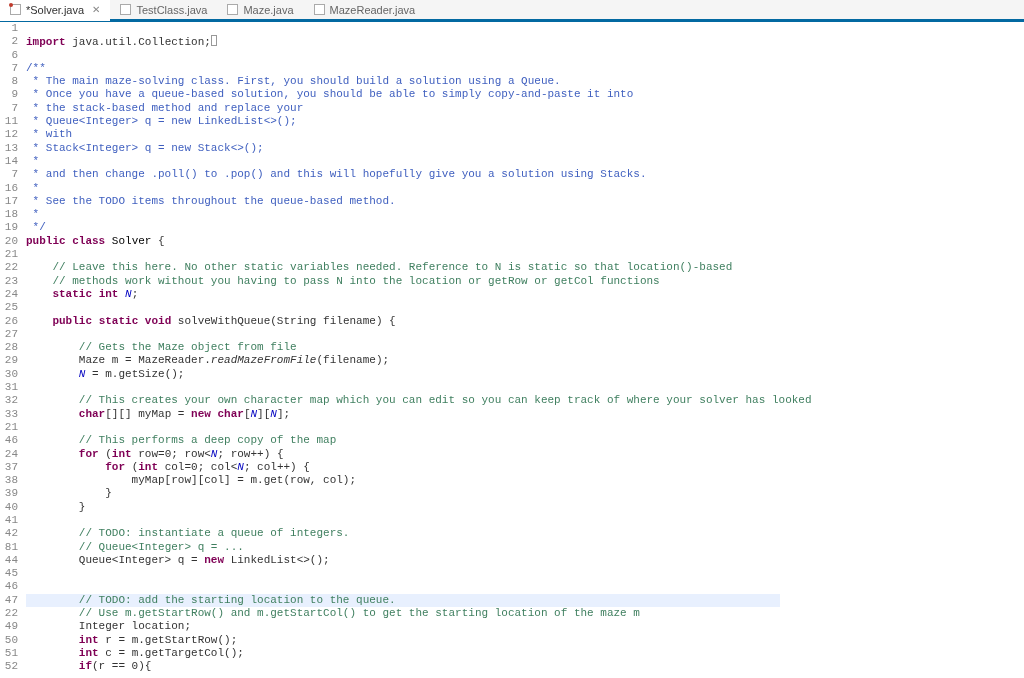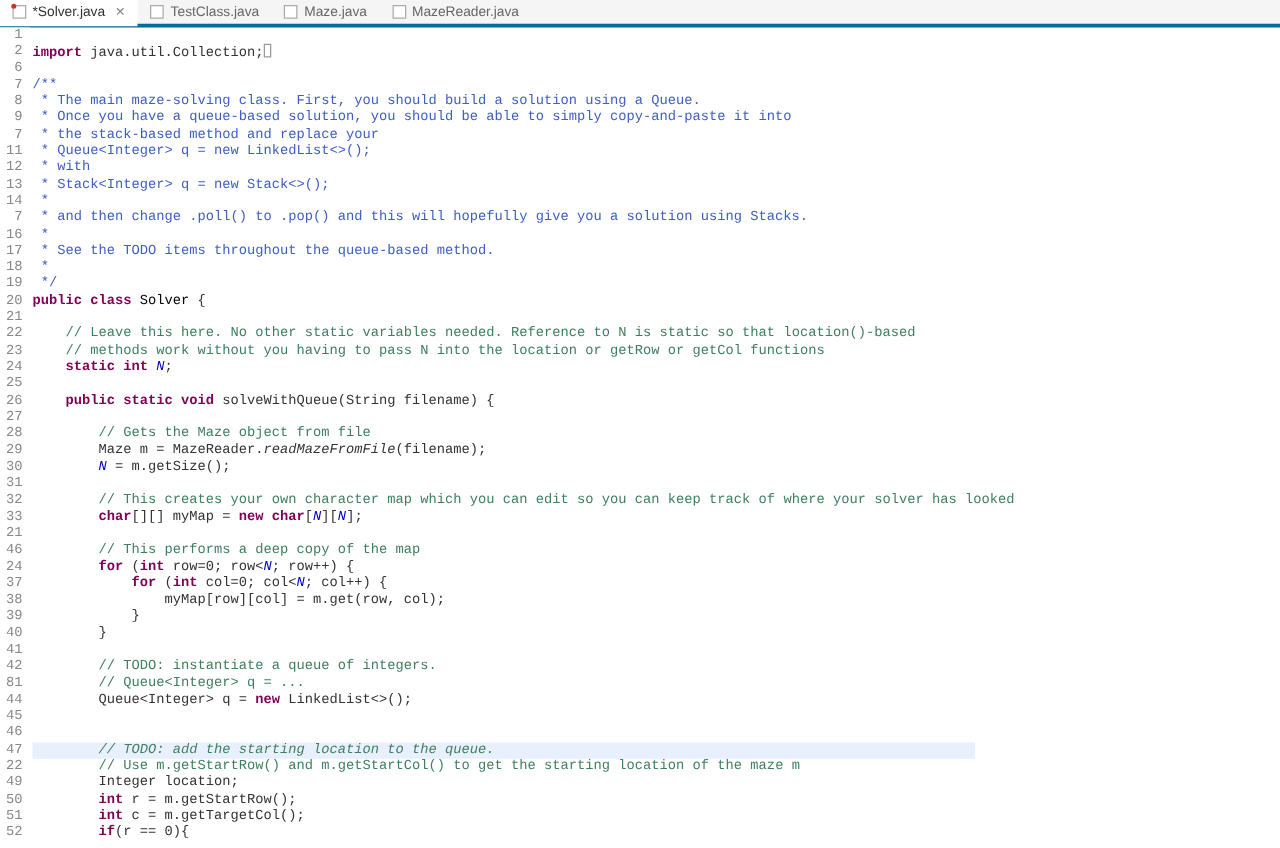--- a/index.html
+++ b/index.html
@@ -8,21 +8,21 @@
 .tab { display: flex; align-items: center; padding: 2px 10px; height: 22px; cursor: pointer; color: #666; gap: 5px; }
 .tab.active { background: #fff; color: #333; }
 .file-icon { width: 11px; height: 11px; border: 1px solid #aaa; background: #fff; position: relative; display: inline-block; }
 .file-icon.dirty::after { content: ""; position: absolute; top: -2px; left: -2px; width: 4px; height: 4px; background: #c0392b; border-radius: 50%; }
 .close-x { font-size: 10px; color: #888; padding-left: 3px; }
 .editor { display: flex; font-family: Consolas, "Courier New", monospace; font-size: 11px; line-height: 13.3px; }
 .gutter { width: 24px; text-align: right; padding-right: 6px; color: #888; user-select: none; background: #fff; }
 .gutter .ln { height: 13.3px; }
 .code { flex: 1; padding-left: 2px; white-space: pre; }
 .code .cl { height: 13.3px; }
-.code .hl { background: #e8f0fe; width: 754px; font-style: italic; }
+.code .hl { background: #e8f0fe; width: 754px; }
 .kw { color: #7f0055; font-weight: bold; }
 .cm { color: #3f7f5f; }
 .doc { color: #3f5fbf; }
 .sfld { color: #0000c0; font-style: italic; }
 .mth { font-style: italic; }
 .typ { color: #000; text-align: right; }
 .cursor-box { display: inline-block; width: 6px; height: 11px; border: 1px solid #999; vertical-align: -1px; }
 </style>
 </head>
 <body>

